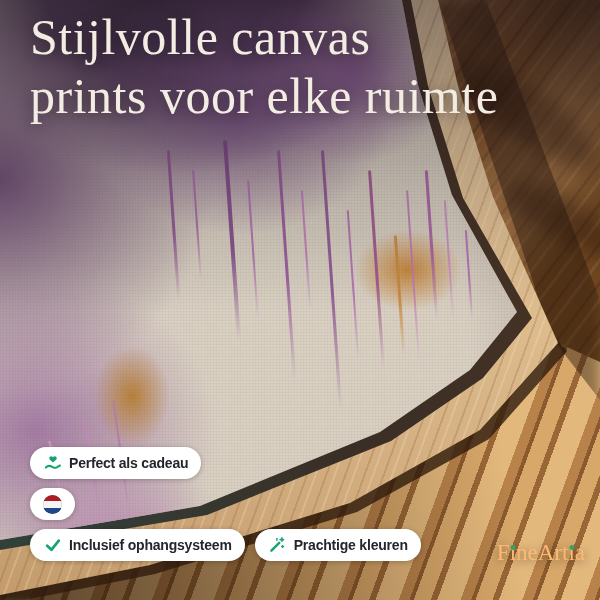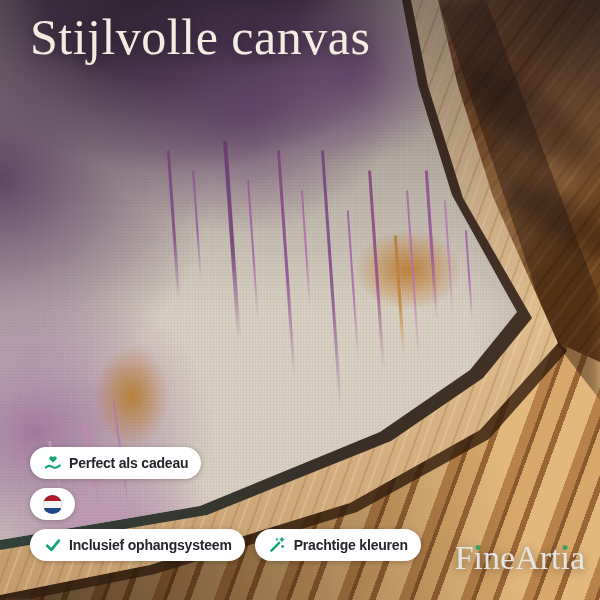--- a/index.html
+++ b/index.html
@@ -77,22 +77,22 @@
   .badge-row{display:flex;gap:10px;}
   .badge{display:inline-flex;align-items:center;gap:7px;background:#ffffff;
     border-radius:17px;padding:7px 13px;height:32px;
     box-shadow:0 1px 5px rgba(30,20,15,.28);
     font-weight:700;font-size:14px;letter-spacing:-.2px;color:#23262c;white-space:nowrap;}
   .bicon{width:19px;height:19px;display:inline-flex;align-items:center;justify-content:center;flex:0 0 auto;}
   .flag{width:19px;height:19px;border-radius:50%;
     background:linear-gradient(180deg,#AE1C28 0 34%,#F5F5F5 34% 66%,#21468B 66% 100%);
     box-shadow:inset 0 0 0 .5px rgba(0,0,0,.18);}
 
-  .logo{right:15px;top:541px;color:#e5e5e5;
-    font-family:"Liberation Serif",serif;font-size:34px;line-height:1;
+  .logo{right:15px;top:541px;color:#fdba74;
+    font-family:"Liberation Serif",serif;font-size:23px;line-height:1;
     text-shadow:0 2px 10px rgba(20,10,5,.45);white-space:nowrap;}
   .logo-i{position:relative;display:inline-block;}
   .logo-i::after{content:"";position:absolute;width:5px;height:5px;border-radius:50%;
     background:#3aa065;top:4px;left:50%;transform:translateX(-50%);}
 </style>
 </head>
 <body>
 
 <div class="stage">
 
@@ -124,20 +124,21 @@
     <span class="drip" style="left:90px;top:420px;width:3px;height:90px;transform:rotate(-10deg);background:linear-gradient(#c08ab8 55%,rgba(192,138,184,0));"></span>
     <span class="drip" style="left:120px;top:400px;width:2px;height:110px;transform:rotate(-8deg);background:linear-gradient(#b37cae 55%,rgba(179,124,174,0));"></span>
     <span class="drip" style="left:55px;top:440px;width:3px;height:70px;transform:rotate(-12deg);background:linear-gradient(#c998c0 55%,rgba(201,152,192,0));"></span>
     <div class="abs weave"></div>
   </div>
 
   <div class="abs top-shade"></div>
 
   <div class="abs title">
     <div>Stijlvolle canvas</div>
+    <div>prints voor elke ruimte</div>
   </div>
 
   <div class="abs badges-col">
     <div class="badge">
       <span class="bicon">
         <svg width="18" height="18" viewBox="0 0 18 18">
           <path d="M9 8.6 5.9 5.7 C5 4.85 5 3.5 5.9 2.7 6.7 1.95 8.1 2 8.8 2.9 L9 3.15 9.2 2.9 C9.9 2 11.3 1.95 12.1 2.7 13 3.5 13 4.85 12.1 5.7 Z" fill="#16a571"></path>
           <path d="M1.8 13.6 C3.6 11.8 5.6 11.5 7.5 12.5 L9.3 13.4 C10.4 13.95 11.6 13.9 12.7 13.3 L15.9 11.5" fill="none" stroke="#16a571" stroke-width="2.1" stroke-linecap="round"></path>
         </svg>
       </span>

